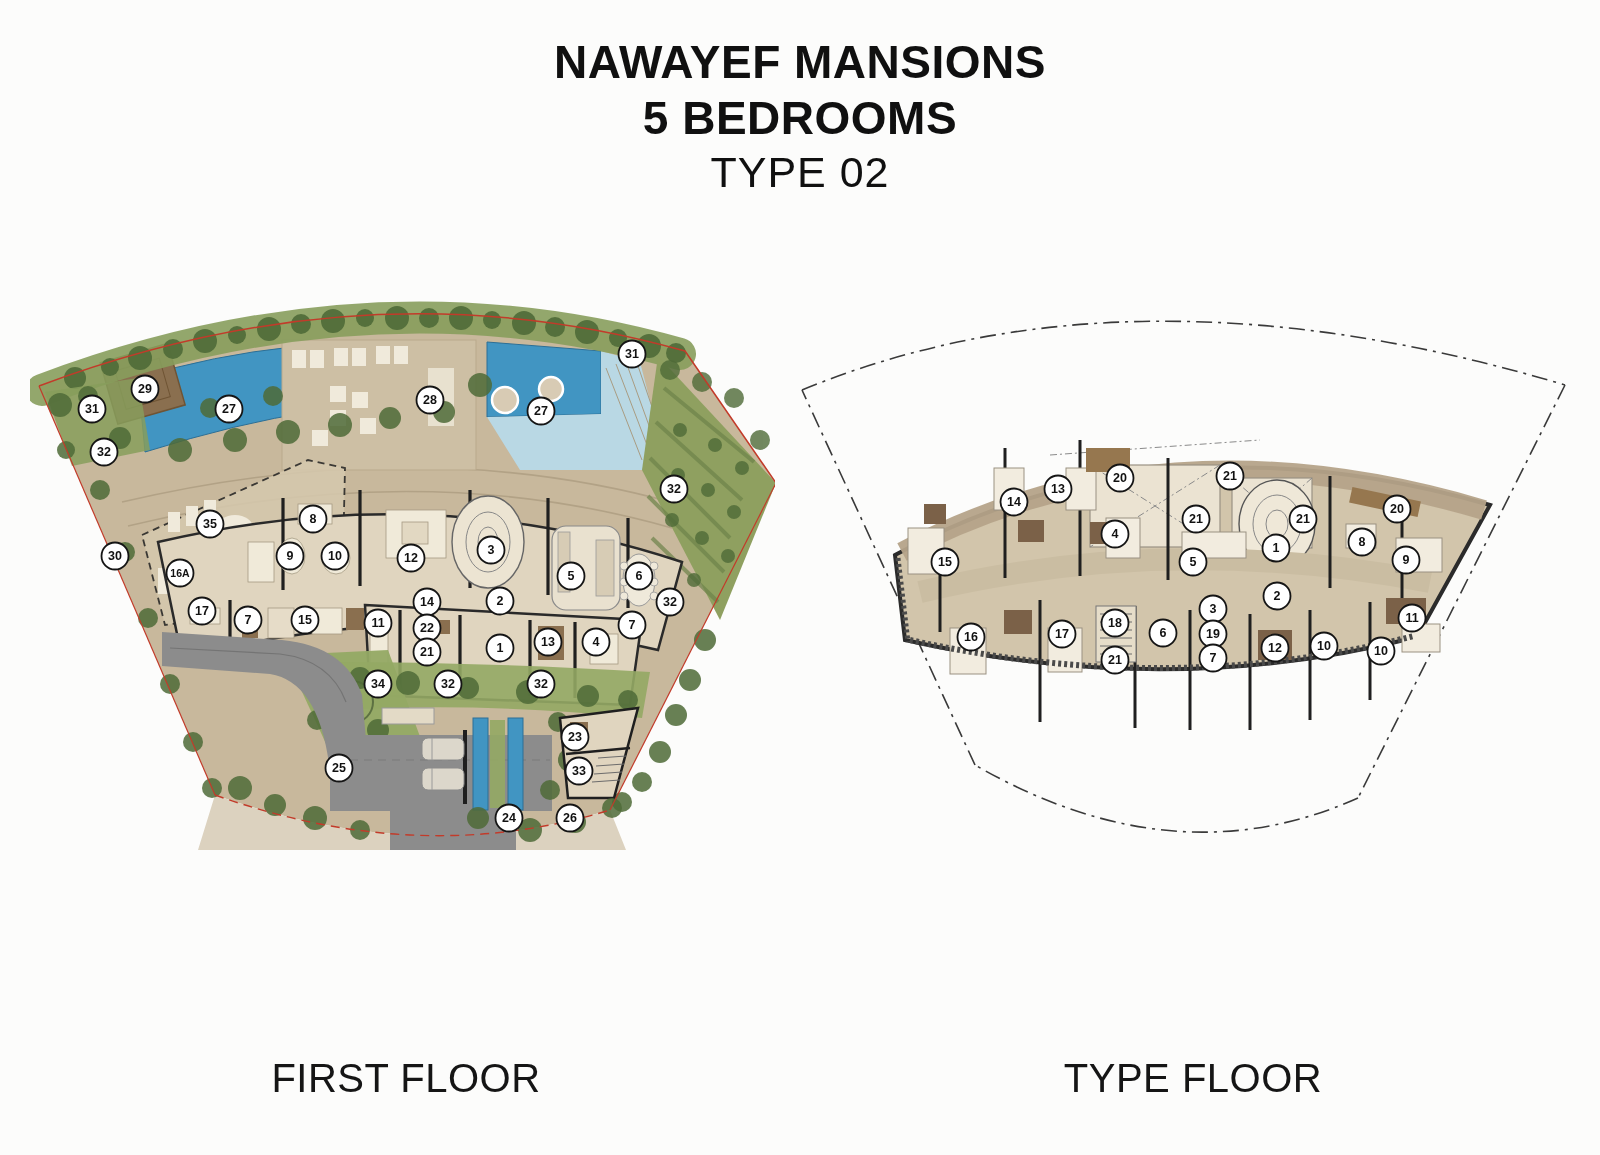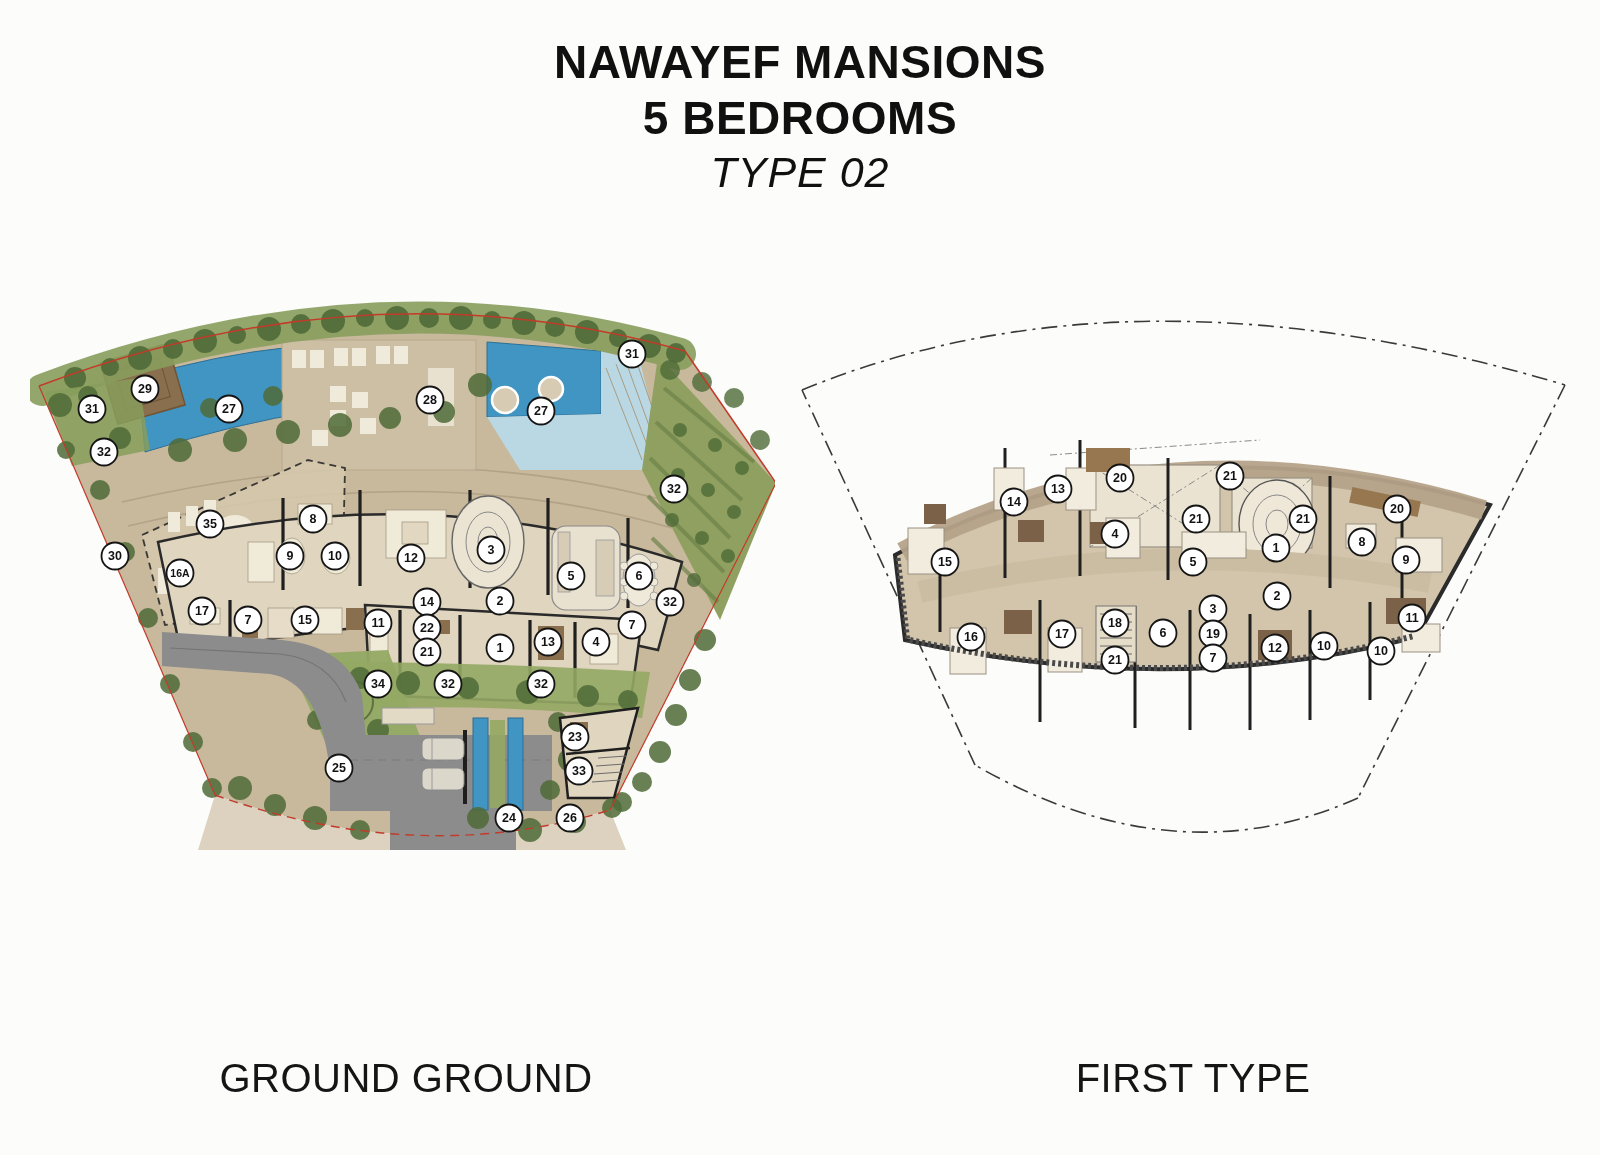--- a/index.html
+++ b/index.html
@@ -2,21 +2,21 @@
 <html><head>
 <meta charset="utf-8">
 <style>
   html,body{margin:0;padding:0;}
   body{
     width:1600px;height:1155px;position:relative;overflow:hidden;
     background:#fcfcfb;font-family:"Liberation Sans", sans-serif;color:#111;
   }
   .title-block{position:absolute;left:0;top:34px;width:1600px;text-align:center;line-height:1.22;}
   .title-1,.title-2{font-size:46px;font-weight:bold;letter-spacing:.5px;color:#101010;}
-  .title-3{font-size:43px;font-weight:400;letter-spacing:1px;color:#101010;font-style:italic;}
+  .title-3{font-size:43px;font-weight:400;letter-spacing:1px;color:#101010;}
   .floor-label{position:absolute;top:1056px;font-size:40px;color:#151515;letter-spacing:.5px;text-align:center;width:520px;}
   #label-ground{left:146px;}
   #label-first{left:933px;}
   .plan{position:absolute;}
   #plan-ground{left:30px;top:290px;width:745px;height:560px;}
   #plan-first{left:790px;top:280px;width:780px;height:590px;}
   svg{display:block;}
   .marker circle{fill:var(--marker_fill,#fff);stroke:var(--marker_stroke,#151515);stroke-width:1.8;}
   .marker text{font-family:"Liberation Sans",sans-serif;font-weight:bold;fill:#111;}
 </style>
@@ -673,14 +673,14 @@
           <text x="622" y="342.3" text-anchor="middle" font-size="12.5">11</text>
         </g>
         <g class="marker">
           <circle cx="325" cy="380" r="13.5"></circle>
           <text x="325" y="384.3" text-anchor="middle" font-size="12.5">21</text>
         </g>
       </g>
 </svg>
 </div>
 
-<div class="floor-label" id="label-ground">GROUND GROUND</div>
-<div class="floor-label" id="label-first">FIRST TYPE</div>
+<div class="floor-label" id="label-ground">FIRST FLOOR</div>
+<div class="floor-label" id="label-first">TYPE FLOOR</div>
 
 </body></html>

